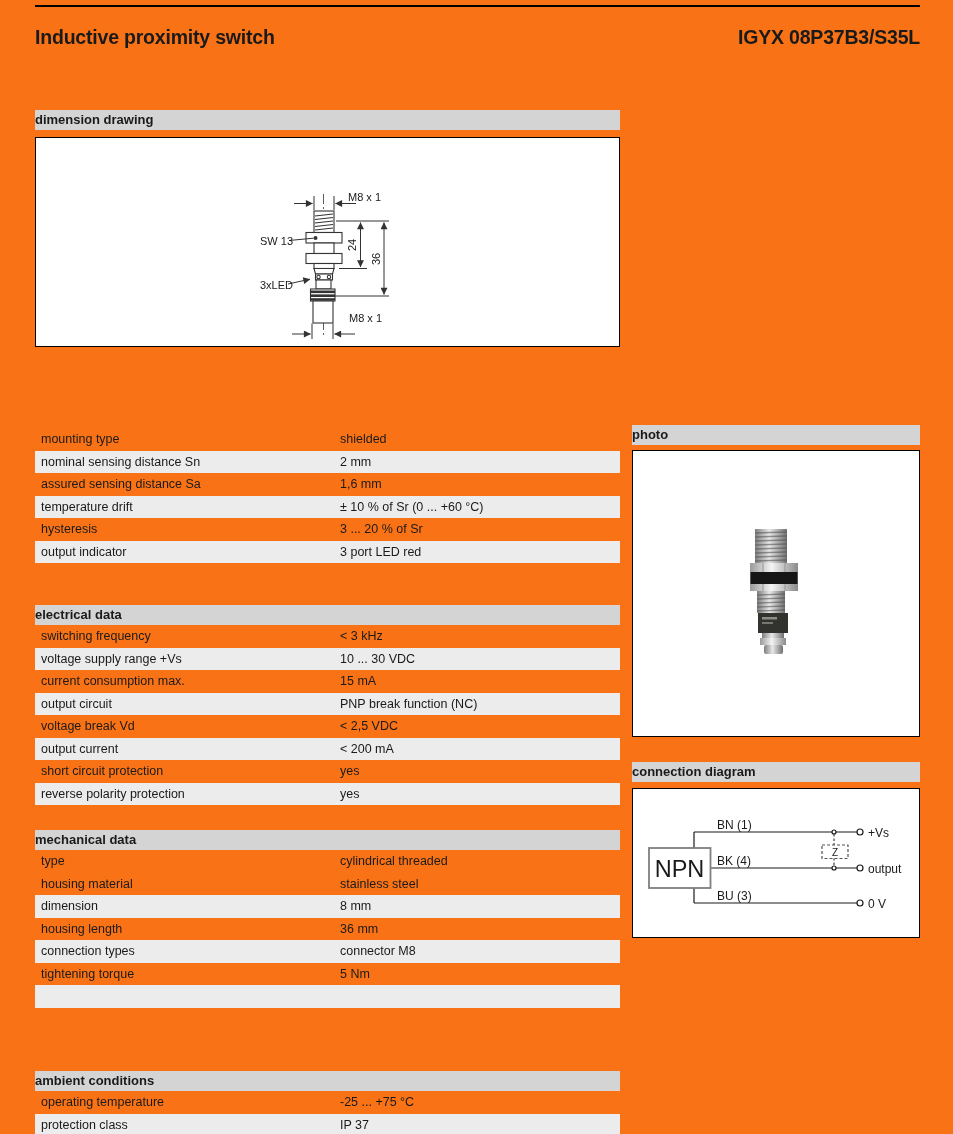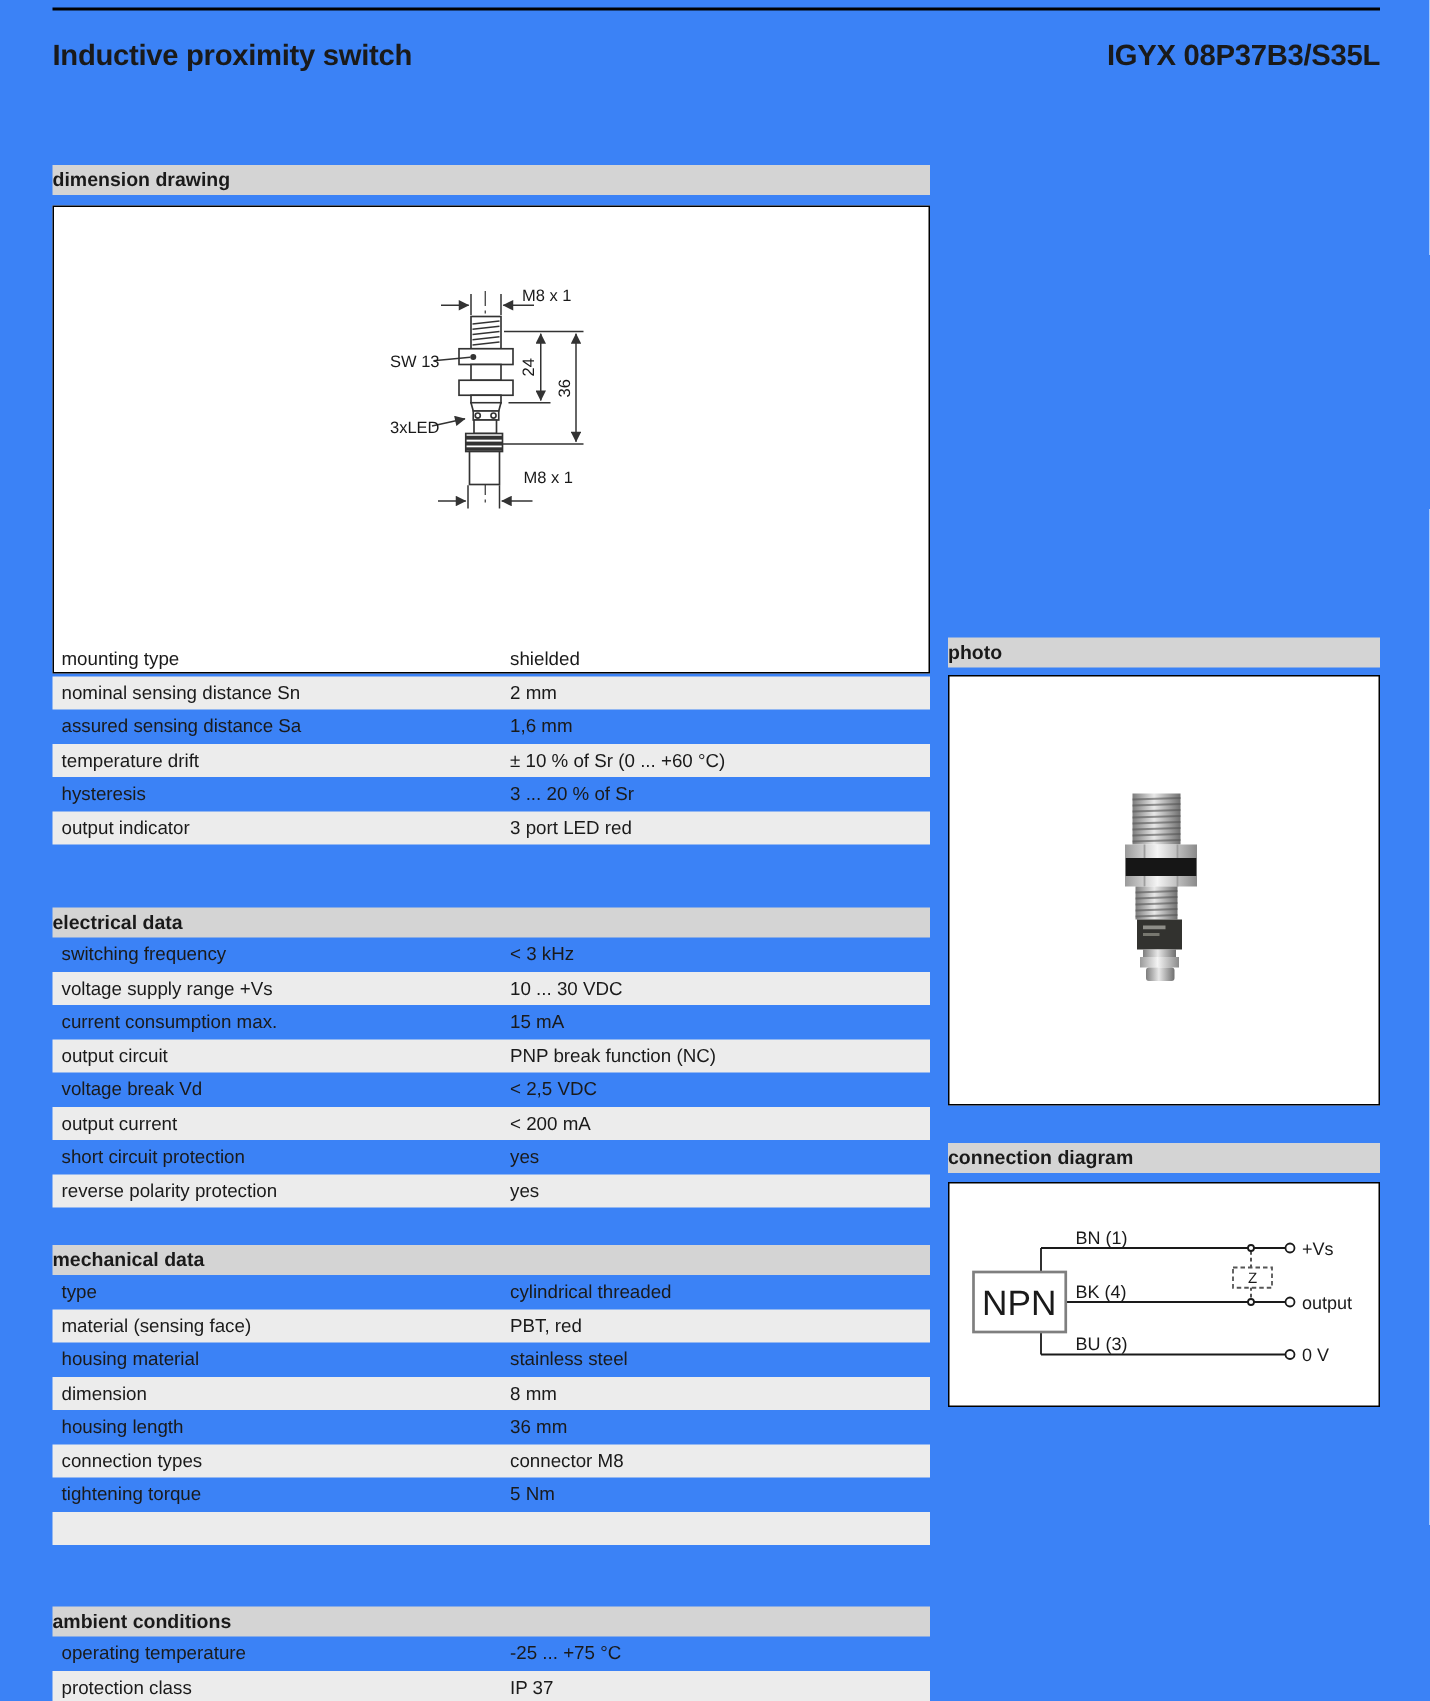--- a/index.html
+++ b/index.html
@@ -1,18 +1,18 @@
 <!DOCTYPE html>
 <html style="--hdr: #d4d4d4; --alt: #ececec;"><head>
 <meta charset="utf-8">
 <style>
   :root { --hdr:#d4d4d4; --alt:#ececec; --ink:#1a1a1a; }
   html,body { margin:0; padding:0; background:#fff; }
   .page {
-    position:relative; width:953px; height:1134px; background:#3b82f6;
+    position:relative; width:953px; height:1134px; background:#f97316;
     font-family:"Liberation Sans", sans-serif; color:var(--ink);
     overflow:hidden;
   }
   .abs { position:absolute; }
   .top-rule { left:35px; top:5px; width:885px; height:2px; background:#000; }
   .title-row {
     left:35px; top:26px; width:885px; display:flex;
     justify-content:space-between; align-items:baseline;
   }
   .title-row .t { font-size:19.5px; font-weight:bold; letter-spacing:-0.2px; }
@@ -37,21 +37,21 @@
   <div class="abs top-rule"></div>
 
   <div class="abs title-row">
     <span class="t">Inductive proximity switch</span>
     <span class="t">IGYX 08P37B3/S35L</span>
   </div>
 
   <div class="abs sec-header" style="left:35px; top:110px; width:585px;">
     <span>dimension drawing</span>
   </div>
-  <div class="abs frame" style="left:35px; top:137px; width:585px; height:312px;">
+  <div class="abs frame" style="left:35px; top:137px; width:585px; height:210px;">
     <svg width="582" height="255" viewBox="0 0 582 255">
       <defs>
         <marker id="arr" viewBox="0 0 10 10" refX="9.5" refY="5" markerWidth="10" markerHeight="7" orient="auto-start-reverse">
           <path d="M0,0 L10,5 L0,10 z" fill="#333"></path>
         </marker>
       </defs>
       <g stroke="#333" stroke-width="1.1" fill="none">
 
         <line x1="287.5" y1="56" x2="287.5" y2="197" stroke-dasharray="10 3 2 3" stroke-width="0.8"></line>
 
@@ -182,24 +182,20 @@
   </div>
 
   <div class="abs spec-table" style="left:35px; top:830px; width:585px;">
     <div class="sec-header">
       <span>mechanical data</span>
     </div>
     <div>
         <div class="spec-row">
           <span class="spec-label">type</span>
           <span class="spec-value">cylindrical threaded</span>
-        </div>
-        <div class="spec-row alt">
-          <span class="spec-label">material (sensing face)</span>
-          <span class="spec-value">PBT, red</span>
         </div>
         <div class="spec-row">
           <span class="spec-label">housing material</span>
           <span class="spec-value">stainless steel</span>
         </div>
         <div class="spec-row alt">
           <span class="spec-label">dimension</span>
           <span class="spec-value">8 mm</span>
         </div>
         <div class="spec-row">

